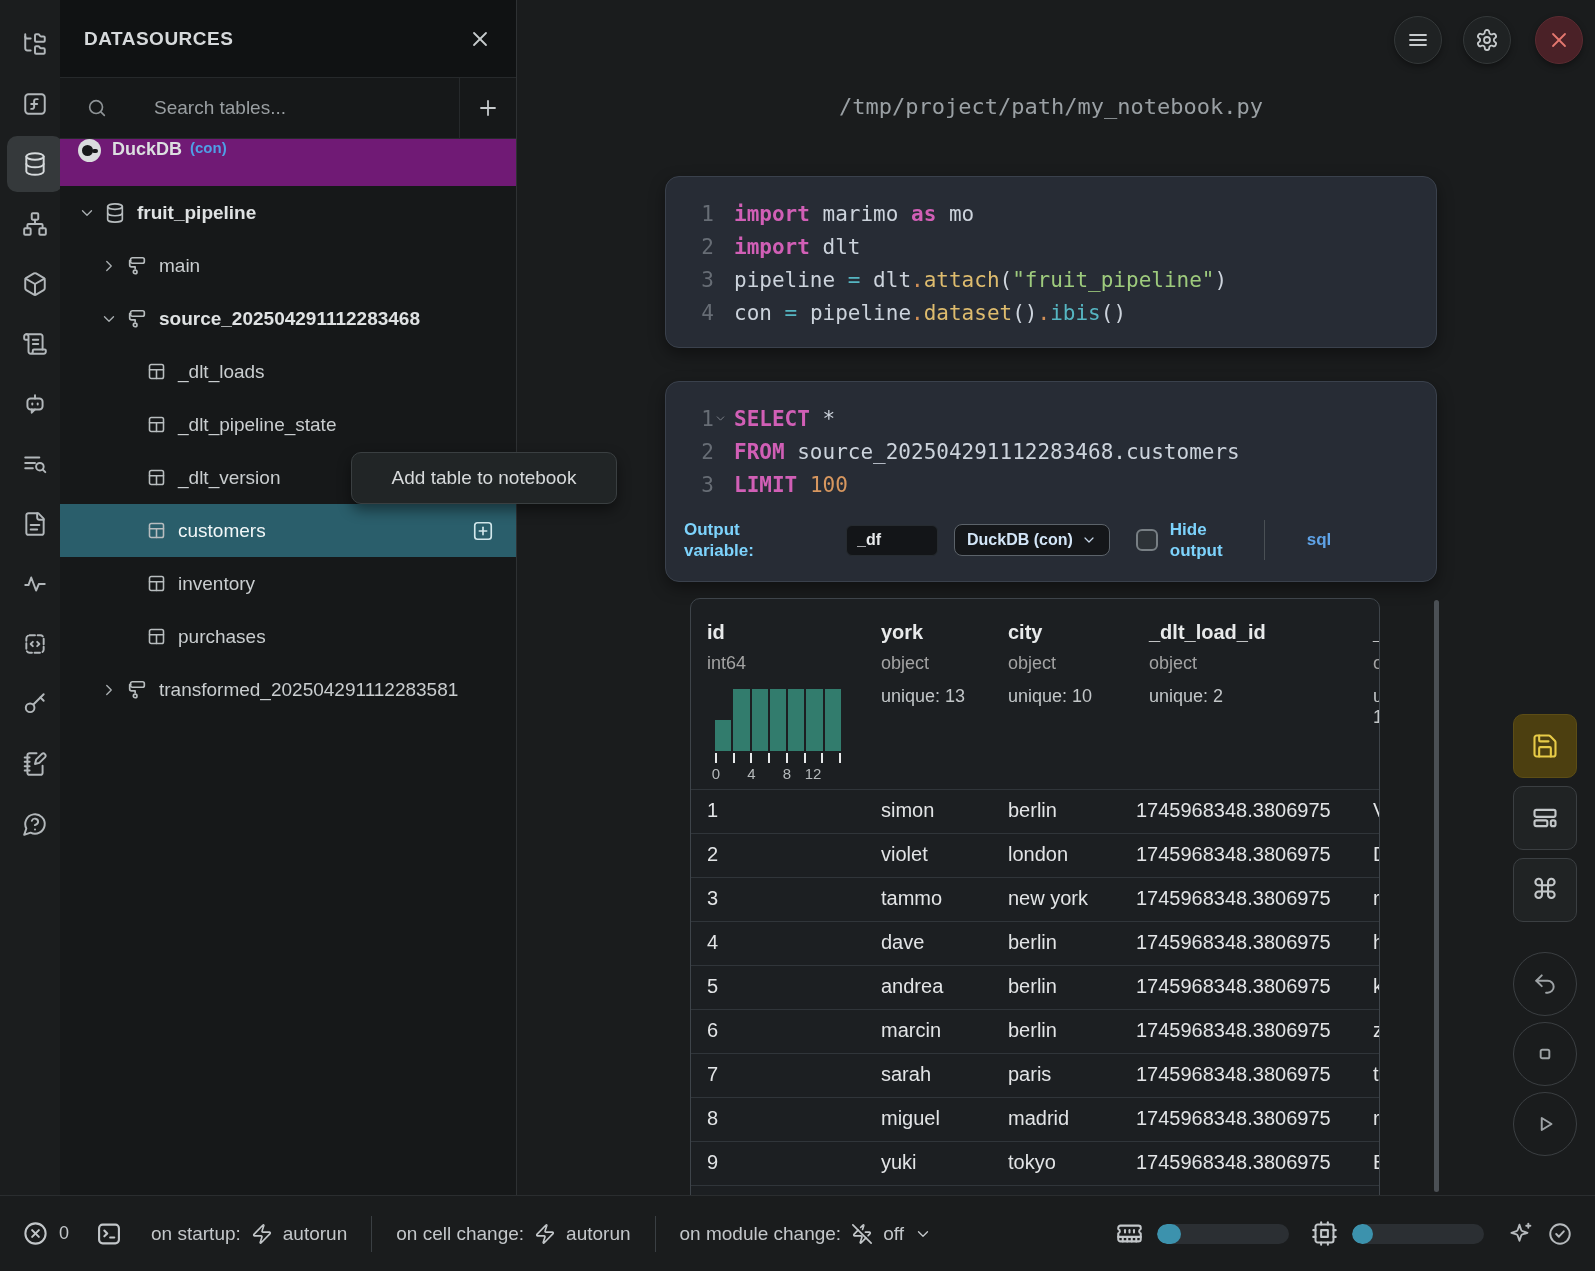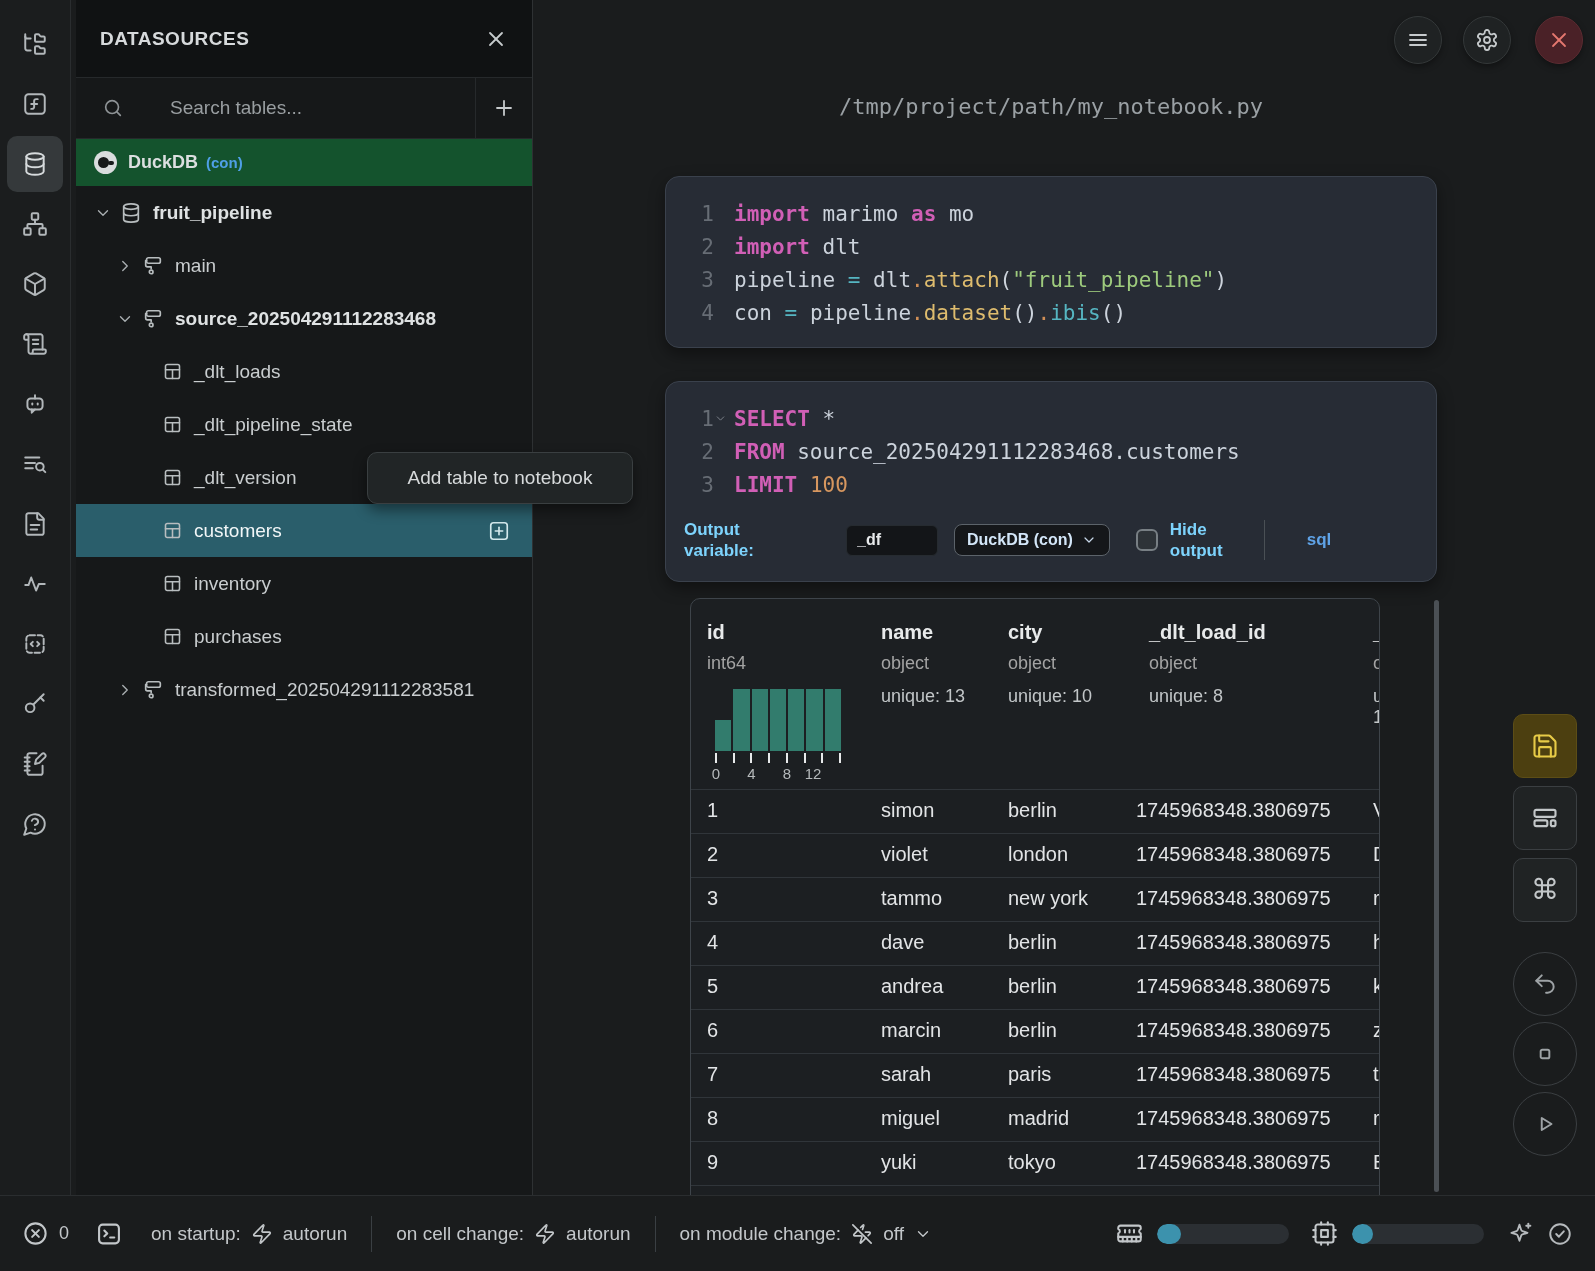--- a/index.html
+++ b/index.html
@@ -12,34 +12,34 @@
   
   .rail { position:absolute; left:0; top:0; width:71px; height:1195px;
           background:#1b1d1e; border-right:1px solid #2a2d2f;
           display:flex; flex-direction:column; align-items:center; padding-top:16px; }
   .rail-btn { width:56px; height:56px; margin-bottom:4px; border:none; background:transparent;
               color:#b2b7ba; display:flex; align-items:center; justify-content:center;
               border-radius:10px; cursor:pointer; }
   .rail-btn.active { background:#35393b; color:#d6dadc; }
 
   
-  .sidebar { position:absolute; left:76px; top:0; width:457px; height:1195px;
+  .sidebar { position:absolute; left:60px; top:0; width:457px; height:1195px;
              background:#161819; border-right:1px solid #2e3133; }
   .sb-header { height:78px; background:#101213; border-bottom:1px solid #26292b;
                display:flex; align-items:center; padding:0 24px; }
   .sb-title { font-size:19px; font-weight:bold; letter-spacing:.5px; color:#d6d9db; }
   .sb-close { margin-left:auto; background:none; border:none; color:#c6cacc; cursor:pointer; }
   .sb-search { height:61px; border-bottom:1px solid #26292b; display:flex; align-items:center; position:relative; }
   .sb-search-icon { margin:0 14px 0 26px; color:#8e9396; }
   .sb-search-input { flex:1; background:transparent; border:none; outline:none; font-size:19px;
                      color:#d6d9db; height:100%;margin-left:32px; }
   .sb-search-input::placeholder { color:#999ea1; }
   .sb-add { width:57px; height:100%; border:none; border-left:1px solid #26292b; background:transparent;
             color:#c6cacc; display:flex; align-items:center; justify-content:center; cursor:pointer; }
-  .conn-row { height:47px; background:#14532d; display:flex; align-items:center; padding:0 18px; }
+  .conn-row { height:47px; background:#701a75; display:flex; align-items:flex-start; padding:0 18px; }
   .db-logo { width:23px; height:23px; border-radius:50%; background:#d9dcdd; position:relative; margin-right:11px; flex:none; }
   .db-logo::before { content:""; position:absolute; left:4px; top:6px; width:11px; height:11px;
                      border-radius:50%; background:#17191a; }
   .db-logo::after { content:""; position:absolute; right:3px; top:10px; width:6px; height:4px;
                     border-radius:2px; background:#17191a; }
   .conn-name { font-size:18px; font-weight:bold; color:#dcdfe0; margin-right:8px; }
   .conn-alias { font-size:15px; font-weight:bold; color:#4f9fe6; }
   .tree { position:relative; }
   .trow { height:53px; display:flex; align-items:center; font-size:19px; color:#c9cdcf; cursor:pointer; }
   .trow .chev { color:#a9aeb1; margin-right:8px; flex:none; }
@@ -530,33 +530,33 @@
           <div class="hist-tick" style="left: 106.286px;"></div>
           <div class="hist-tick" style="left: 124px;"></div>
         </div>
       <div class="hist-labels">
           <span class="hist-lab" style="left: 1px;">0</span>
           <span class="hist-lab" style="left: 36.4286px;">4</span>
           <span class="hist-lab" style="left: 71.8571px;">8</span>
           <span class="hist-lab" style="left: 98px;">12</span>
         </div>
       <div class="ocol" style="left:190px;">
-        <div class="cname">name</div>
+        <div class="cname">york</div>
         <div class="ctype">object</div>
         <div class="cuniq">unique: 13</div>
       </div>
       <div class="ocol" style="left:317px;">
         <div class="cname">city</div>
         <div class="ctype">object</div>
         <div class="cuniq">unique: 10</div>
       </div>
       <div class="ocol" style="left:458px;">
         <div class="cname">_dlt_load_id</div>
         <div class="ctype">object</div>
-        <div class="cuniq">unique: 8</div>
+        <div class="cuniq">unique: 2</div>
       </div>
       <div class="ocol" style="left:682px;">
         <div class="cname">_dlt_id</div>
         <div class="ctype">object</div>
         <div class="cuniq">unique: 13</div>
       </div>
     </div>
     <div class="drow">
         <span class="dcell c0">1</span>
         <span class="dcell c1">simon</span>

